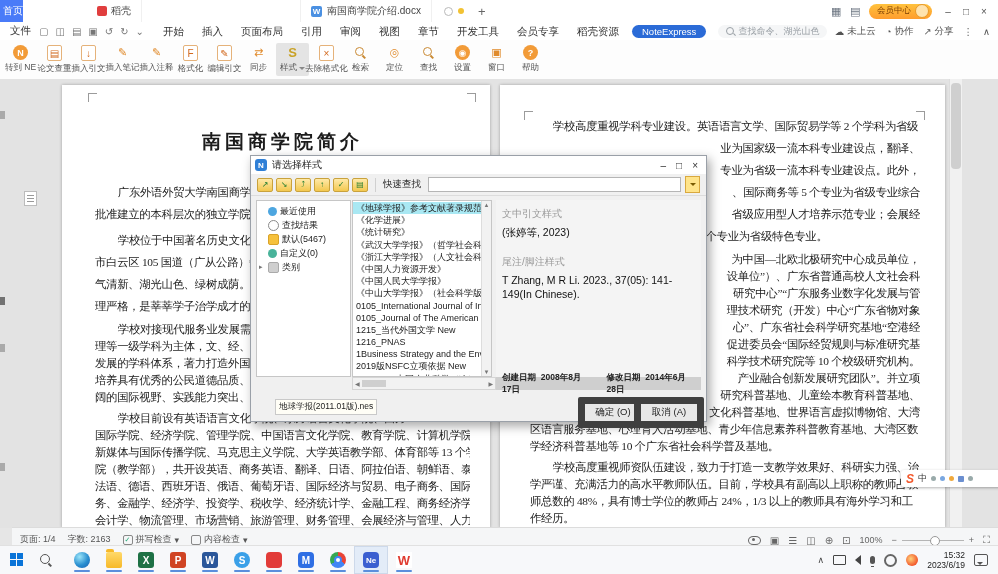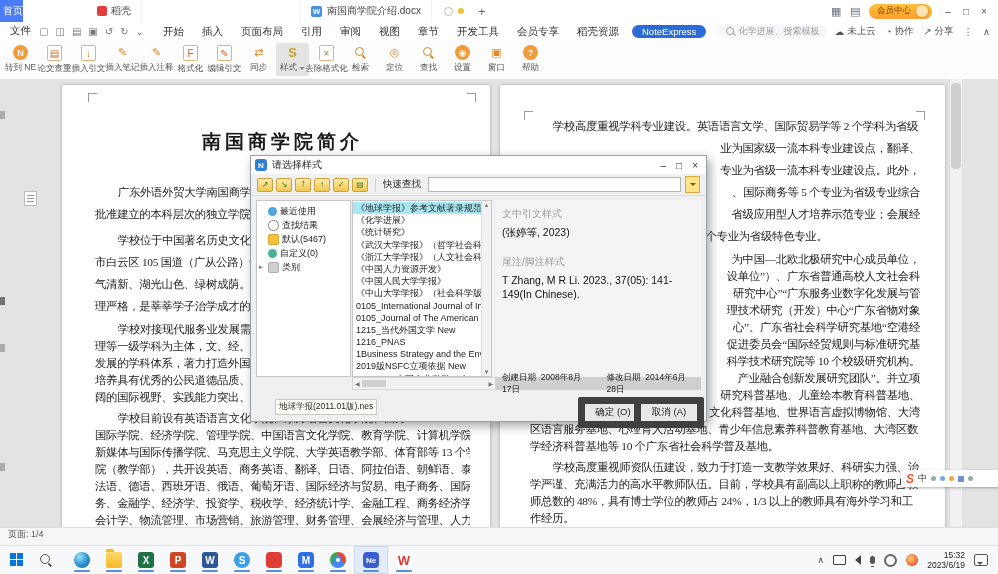--- a/index.html
+++ b/index.html
@@ -98,28 +98,28 @@
   .style-item.selected{background:#a9e8f3;}
   .list-vscroll{position:absolute;right:0;top:0;bottom:0;width:9px;background:#f2f2f2;border-left:1px solid #ddd;font-size:6px;color:#777;text-align:center;}
   .list-vscroll .up{position:absolute;top:1px;left:0;right:0;}
   .list-vscroll .dn{position:absolute;bottom:1px;left:0;right:0;}
   .list-hscroll{position:absolute;left:101px;width:138px;bottom:31px;height:11px;background:#f2f2f2;border:1px solid #d5d5d5;font-size:6px;color:#777;display:flex;align-items:center;justify-content:space-between;padding:0 2px;}
   .hthumb{height:7px;width:24px;background:#cfcfcf;margin-left:2px;}
   .dlg-preview{position:absolute;left:245px;top:44px;right:5px;bottom:44px;background:#f4f4f4;padding:4px 6px;}
   .pv-label{color:#9a9a9a;font-size:10px;margin-top:3px;}
   .pv-val{color:#111;font-size:10.5px;margin-top:4px;line-height:14px;}
   .pv-foot{margin-top:16px;}
-  .dlg-datebar{position:absolute;left:245px;right:5px;bottom:31px;height:13px;background:#cfcfcf;display:flex;align-items:center;gap:16px;font-size:8.5px;color:#222;padding:0 6px;}
+  .dlg-datebar{position:absolute;left:245px;right:5px;bottom:31px;height:13px;background:#cfcfcf;display:flex;align-items:center;gap:16px;font-size:8.5px;color:#222;padding:0 6px;font-weight:bold;}
   .dlg-footer{position:absolute;left:0;right:0;bottom:0;height:28px;}
   .dlg-file{position:absolute;left:24px;top:6px;font-size:8.5px;background:#fffef6;border:1px solid #c9c9c9;padding:1px 3px;}
   .btn{position:absolute;top:4px;width:56px;height:17px;background:#e8e8e8;border:7px solid #404040;border-radius:2px;font-size:9.5px;display:flex;align-items:center;justify-content:center;}
   .btn-ok{right:58px;}
   .btn-cancel{right:0px;margin-right:2px;}
   
-  .statusbar{position:absolute;bottom:28px;left:0;right:0;height:18px;background:#f5f6f7;border-top:1px solid #dcdcdc;display:flex;align-items:flex-start;font-size:9px;color:#555;padding:0 8px;gap:12px;flex-direction:column;}
+  .statusbar{position:absolute;bottom:28px;left:12px;right:0;height:18px;background:#f5f6f7;border-top:1px solid #dcdcdc;display:flex;align-items:flex-end;font-size:9px;color:#555;padding:0 8px;gap:12px;}
   .sb-item{display:flex;align-items:center;gap:3px;white-space:nowrap;}
   .sb-check{width:8px;height:8px;border:1px solid #888;border-radius:2px;font-size:7px;line-height:8px;text-align:center;color:#2a7;}
   .sb-right{margin-left:auto;display:flex;align-items:center;gap:9px;color:#666;}
   .i-eye{width:11px;height:7px;border:1px solid #666;border-radius:50%/60%;position:relative;}
   .i-eye::after{content:"";position:absolute;left:3.5px;top:1.5px;width:3px;height:3px;border-radius:50%;background:#666;}
   .vm{font-size:10px;color:#666;}
   .zoom-slider{display:flex;align-items:center;gap:5px;}
   .z-track{width:62px;height:1px;background:#b5b5b5;position:relative;}
   .z-thumb{position:absolute;left:28px;top:-4px;width:8px;height:8px;border-radius:50%;background:#fff;border:1px solid #999;}
   
@@ -233,21 +233,21 @@
 
       <span class="mi">开发工具</span>
 
       <span class="mi">会员专享</span>
 
       <span class="mi">稻壳资源</span>
     </div>
   <span class="ne-pill">NoteExpress</span>
   <div class="cmd-search">
     <span class="mag"></span>
-    <span>化学进展、搜索模板</span>
+    <span>查找命令、湖光山色</span>
   </div>
   <div class="menubar-right">
     <span class="mr">☁ <span>未上云</span></span>
     <span class="mr">◔ <span>协作</span></span>
     <span class="mr">↗ <span>分享</span></span>
     <span>⋮</span>
     <span>∧</span>
   </div>
 </div>
 

